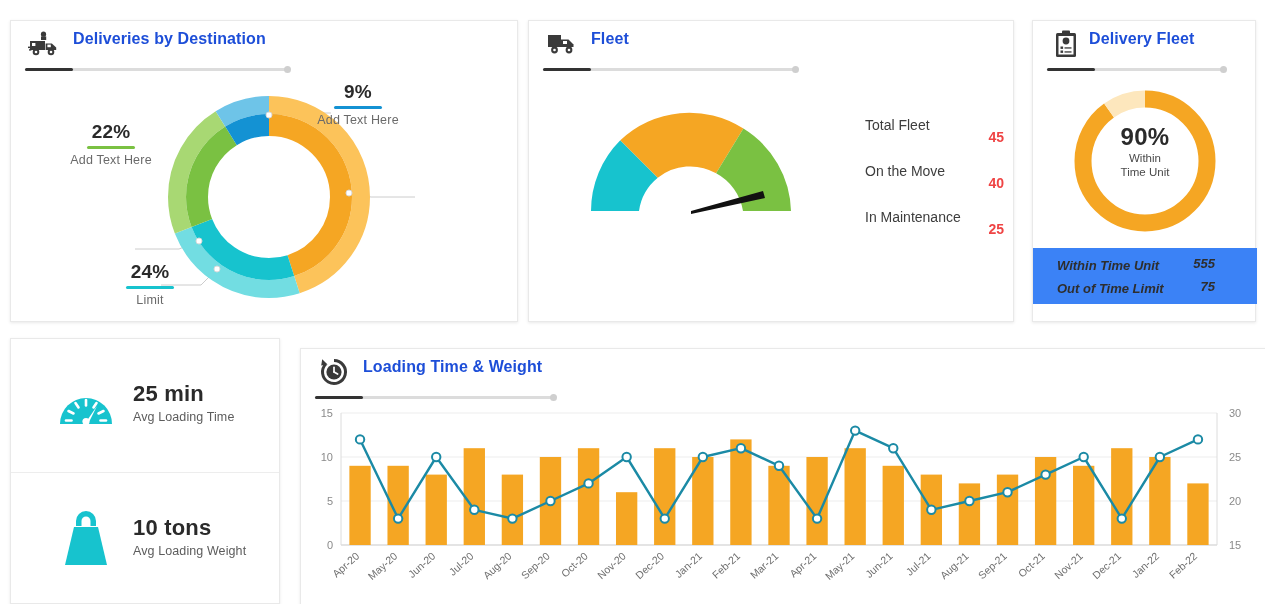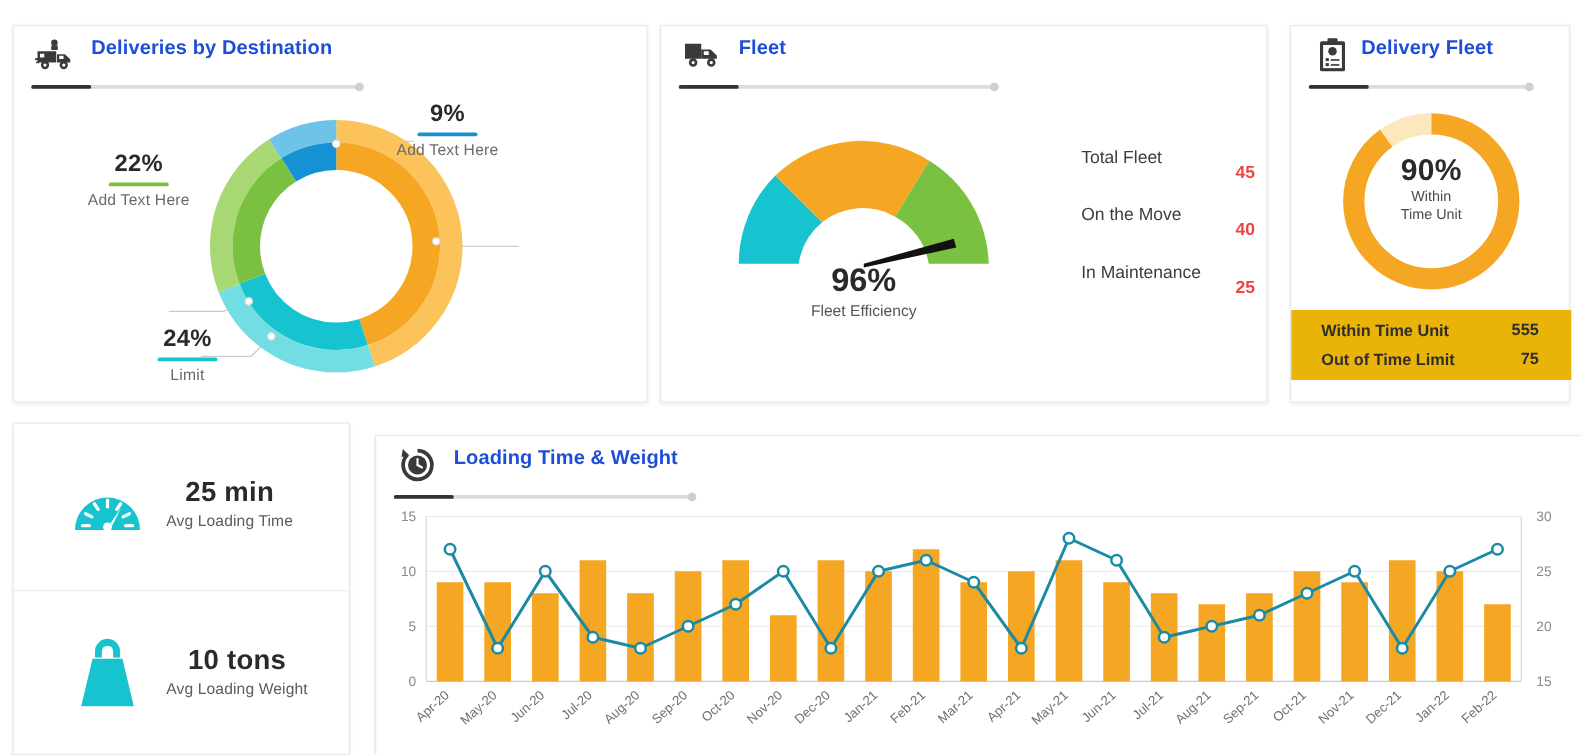--- a/index.html
+++ b/index.html
@@ -65,33 +65,33 @@
   .statrow .v { position: absolute; right: 0; top: 12px; font-size: 14px; font-weight: 700; color: #ef4444; }
 
   
   #p-status { left: 1032px; top: 20px; width: 224px; height: 302px; }
   #ring-wrap { position: absolute; left: 0; top: 56px; width: 224px; height: 168px; }
   .ringtext { position: absolute; left: 0; top: 46px; width: 224px; text-align: center; }
   .ringtext .big { font-size: 24px; font-weight: 700; color: #2a2a2a; letter-spacing: .3px; }
   .ringtext .l1, .ringtext .l2 { font-size: 11.5px; color: #4a4a4a; line-height: 14px; }
   .statfoot {
     position: absolute; left: 0; bottom: 17px; width: 224px; height: 56px;
-    background: #eab308; padding: 8px 22px 0 24px;
+    background: #3b82f6; padding: 8px 38px 0 24px; font-style: italic;
   }
   .frow { position: relative; height: 23px; }
   .frow .k { font-size: 13px; font-weight: 700; color: #2e2e2e; white-space: nowrap; }
   .frow .v { position: absolute; right: 4px; top: 0; font-size: 13px; font-weight: 700; color: #2e2e2e; }
 
   
   #p-kpi { left: 10px; top: 338px; width: 270px; height: 266px; }
   .kpi { position: relative; height: 133px; }
   .kpi + .kpi { border-top: 1px solid #ededed; }
   .kpi .kico { position: absolute; left: 42px; top: 32px; width: 66px; height: 66px;
                display:flex; align-items:center; justify-content:center; }
-  .kpi .ktxt { position: absolute; left: 122px; top: 42px; text-align: center; }
+  .kpi .ktxt { position: absolute; left: 122px; top: 42px; }
   .kpi .kv { font-size: 22px; font-weight: 700; color: #2a2a2a; letter-spacing: .2px; }
   .kpi .kl { font-size: 12.5px; color: #5c5c5c; margin-top: 3px; letter-spacing: .1px; }
 
   
   #p-loading { left: 290px; top: 348px; width: 966px; height: 266px; margin-left: 10px; }
   #chart-wrap { position: absolute; left: 0; top: 52px; width: 966px; height: 210px; }
 </style>
 </head>
 <body>
 
@@ -195,24 +195,20 @@
 
     <div id="gauge-wrap">
       <svg width="300" height="215" viewBox="0 0 300 215">
 
         <path d="M50 130 A100 100 0 0 1 79.3 59.3 L116.8 96.8 A52 52 0 0 0 98 130 Z" fill="#17c3ce"></path>
         <path d="M79.3 59.3 A100 100 0 0 1 202.4 47.6 L175.1 92.3 A52 52 0 0 0 116.8 96.8 Z" fill="#f5a623"></path>
         <path d="M202.4 47.6 A100 100 0 0 1 250 130 L202 130 A52 52 0 0 0 175.1 92.3 Z" fill="#7ac142"></path>
 
         <path d="M150 130 L222 110 L224 117 L150 133 Z" fill="#111111"></path>
       </svg>
-      <div class="gaugeval">
-        <div class="big">96%</div>
-        <div class="cap">Fleet Efficiency</div>
-      </div>
     </div>
 
     <div class="statlist">
       <div class="statrow">
         <span class="k">Total Fleet</span>
         <span class="v">45</span>
       </div>
       <div class="statrow">
         <span class="k">On the Move</span>
         <span class="v">40</span>

